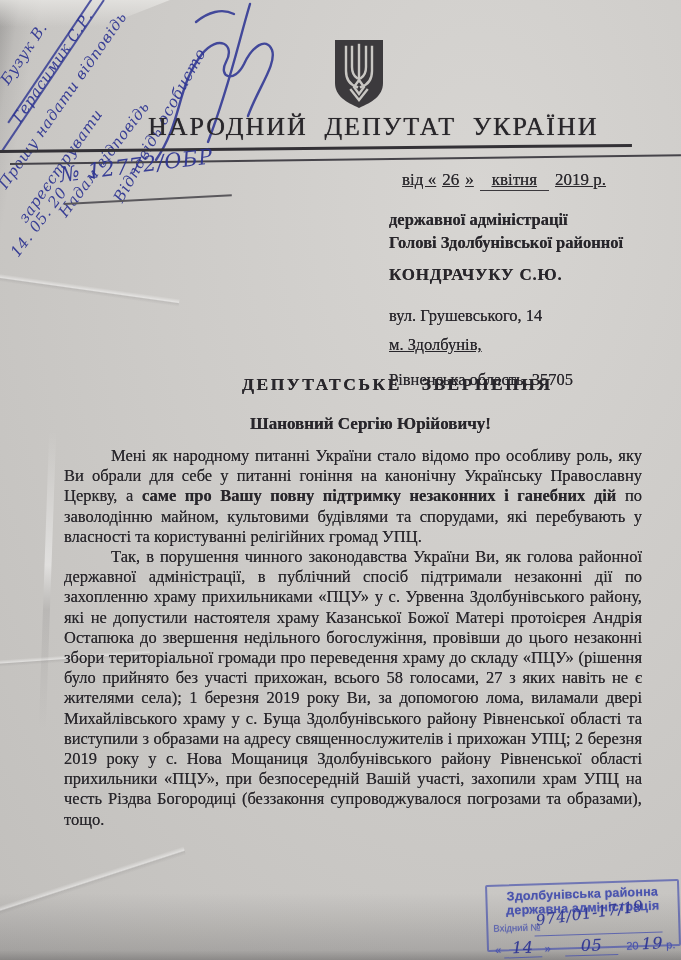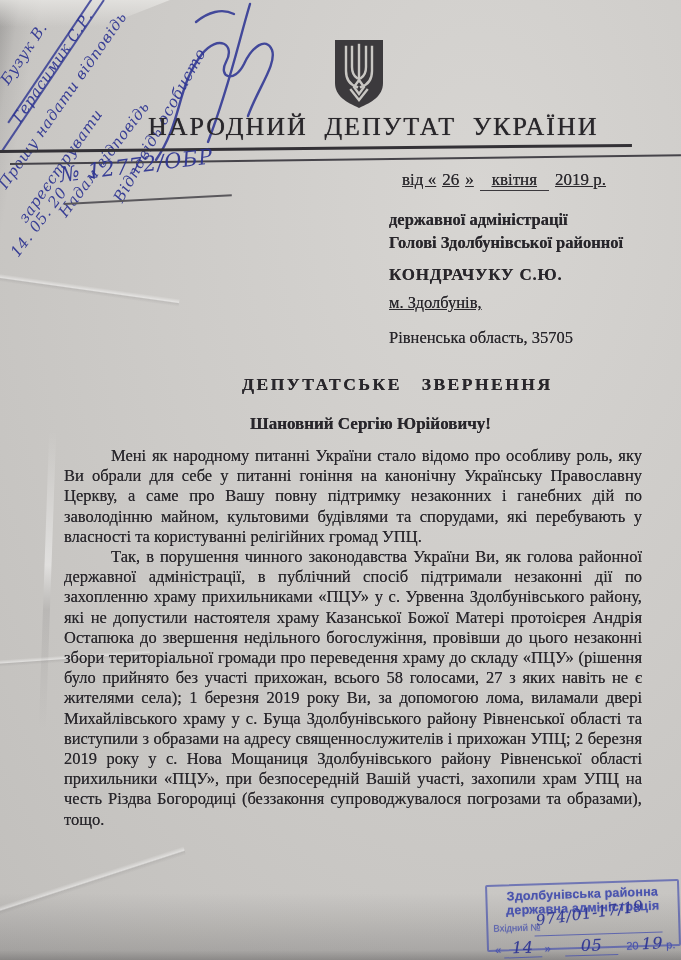--- a/index.html
+++ b/index.html
@@ -46,21 +46,21 @@
   .addr-bold{font-weight:bold;font-size:16.5px;line-height:23px;}
   .addr-name{font-weight:bold;font-size:17px;letter-spacing:.8px;margin-top:11px;}
   .addr-plain{font-size:16.5px;line-height:23px;margin-top:19px;}
 
   
   .doc-title{position:absolute;left:242px;top:374px;font-size:17.5px;font-weight:bold;letter-spacing:2.5px;word-spacing:13px;color:#28262b;text-shadow:0 0 .6px rgba(35,33,37,.85);}
   .salutation{position:absolute;left:250px;top:414px;font-size:17px;font-weight:bold;color:#28262b;text-shadow:0 0 .5px rgba(35,33,37,.85);text-align:right;}
   .body-text{position:absolute;left:64px;top:446px;width:578px;color:#28262b;font-size:16.5px;line-height:20.2px;text-align:justify;text-shadow:0 0 .5px rgba(35,33,37,.75);}
   .body-text p{margin:0;text-indent:47px;}
   .body-text p.p3{margin-top:11px;}
-  .b{font-weight:normal;}
+  .b{font-weight:bold;}
 
   
   .stamp{position:absolute;left:486px;top:882px;width:190px;height:63px;border:2.5px solid rgba(74,84,174,.7);border-radius:2px;transform:rotate(-1.8deg);color:#4a54ae;font-family:"Liberation Sans", sans-serif;text-shadow:0 0 1px rgba(74,84,174,.6);}
   .stamp-l1,.stamp-l2{font-size:12.5px;font-weight:bold;text-align:center;line-height:14px;letter-spacing:.2px;}
   .stamp-l1{margin-top:3px;}
   .stamp-row3{position:relative;height:20px;margin-top:1px;}
   .stamp-in-label{position:absolute;left:5px;top:4px;font-size:9.5px;opacity:.85;}
   .stamp-hw-number{left:48px;top:-6px;font-size:15px;transform:rotate(-6deg);transform-origin:0 50%;}
   .stamp-num-line{position:absolute;left:46px;bottom:1px;width:128px;height:1.2px;background:rgba(74,84,174,.8);}
   .stamp-row4{display:flex;align-items:baseline;font-size:11px;padding-left:6px;}
@@ -121,20 +121,21 @@
   <div class="number-line"></div>
 
   <div class="date-line">
     <span class="piece">від «</span><span class="piece">26</span><span class="piece">»</span><span class="piece date-month">квітня</span><span class="piece">2019 р.</span>
   </div>
 
   <div class="addressee">
     <div class="addr-bold">державної адміністрації</div>
     <div class="addr-bold">Голові Здолбунівської районної</div>
     <div class="addr-name">КОНДРАЧУКУ С.Ю.</div>
+    <div class="addr-plain">вул. Грушевського, 14</div>
     <div class="addr-plain" style="margin-top:6px;text-decoration:underline;">м. Здолбунів,</div>
     <div class="addr-plain" style="margin-top:12px;">Рівненська область, 35705</div>
   </div>
 
   <div class="doc-title">ДЕПУТАТСЬКЕ ЗВЕРНЕННЯ</div>
   <div class="salutation">Шановний Сергію Юрійовичу!</div>
 
   <div class="body-text">
     <p><span>Мені як народному питанні України стало відомо про особливу роль, яку Ви обрали для себе у питанні гоніння на канонічну Українську Православну Церкву, а </span><span class="b">саме про Вашу повну підтримку незаконних і ганебних дій</span><span> по заволодінню майном, культовими будівлями та спорудами, які перебувають у власності та користуванні релігійних громад УПЦ.</span></p>
     <p>Так, в порушення чинного законодавства України Ви, як голова районної державної адміністрації, в публічний спосіб підтримали незаконні дії по захопленню храму прихильниками «ПЦУ» у с. Урвенна Здолбунівського району, які не допустили настоятеля храму Казанської Божої Матері протоієрея Андрія Остапюка до звершення недільного богослужіння, провівши до цього незаконні збори територіальної громади про переведення храму до складу «ПЦУ» (рішення було прийнято без участі прихожан, всього 58 голосами, 27 з яких навіть не є жителями села); 1 березня 2019 року Ви, за допомогою лома, виламали двері Михайлівського храму у с. Буща Здолбунівського району Рівненської області та виступили з образами на адресу священнослужителів і прихожан УПЦ; 2 березня 2019 року у с. Нова Мощаниця Здолбунівського району Рівненської області прихильники «ПЦУ», при безпосередній Вашій участі, захопили храм УПЦ на честь Різдва Богородиці (беззаконня супроводжувалося погрозами та образами), тощо.</p>

